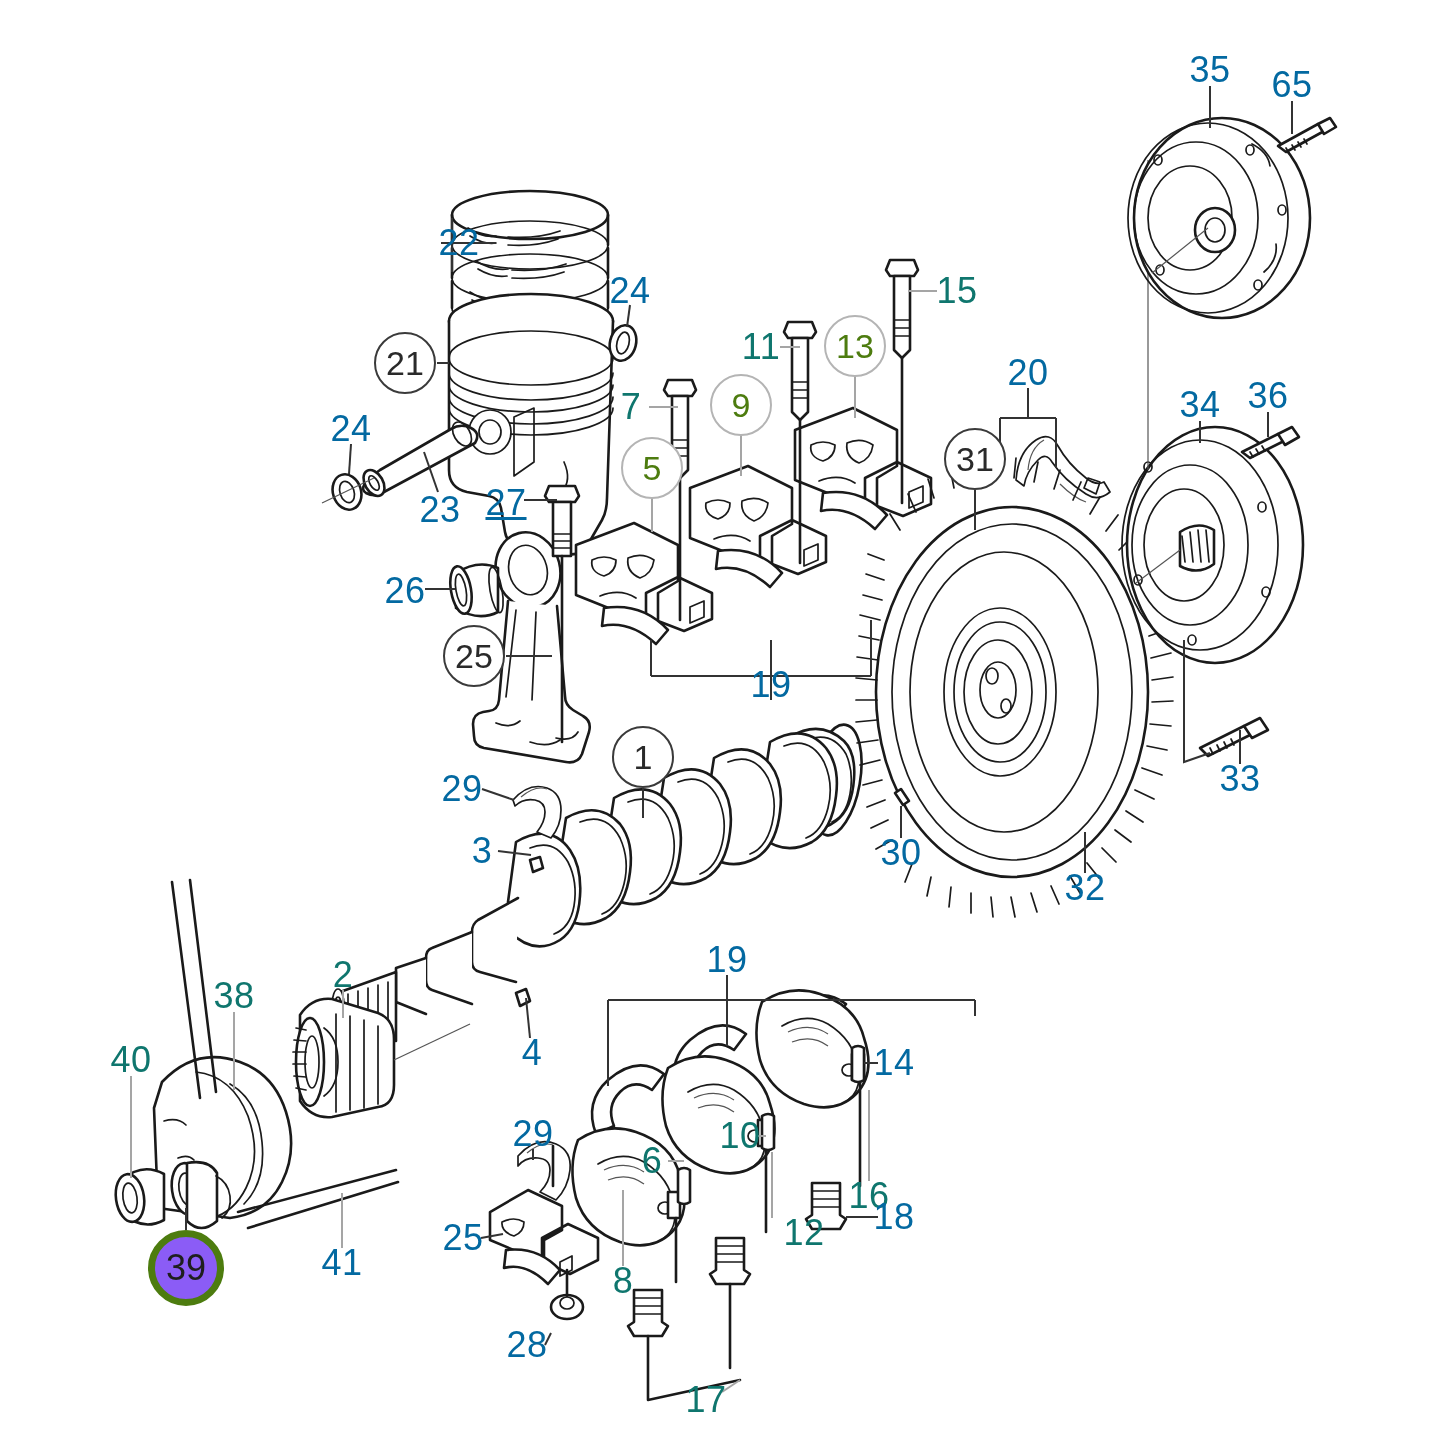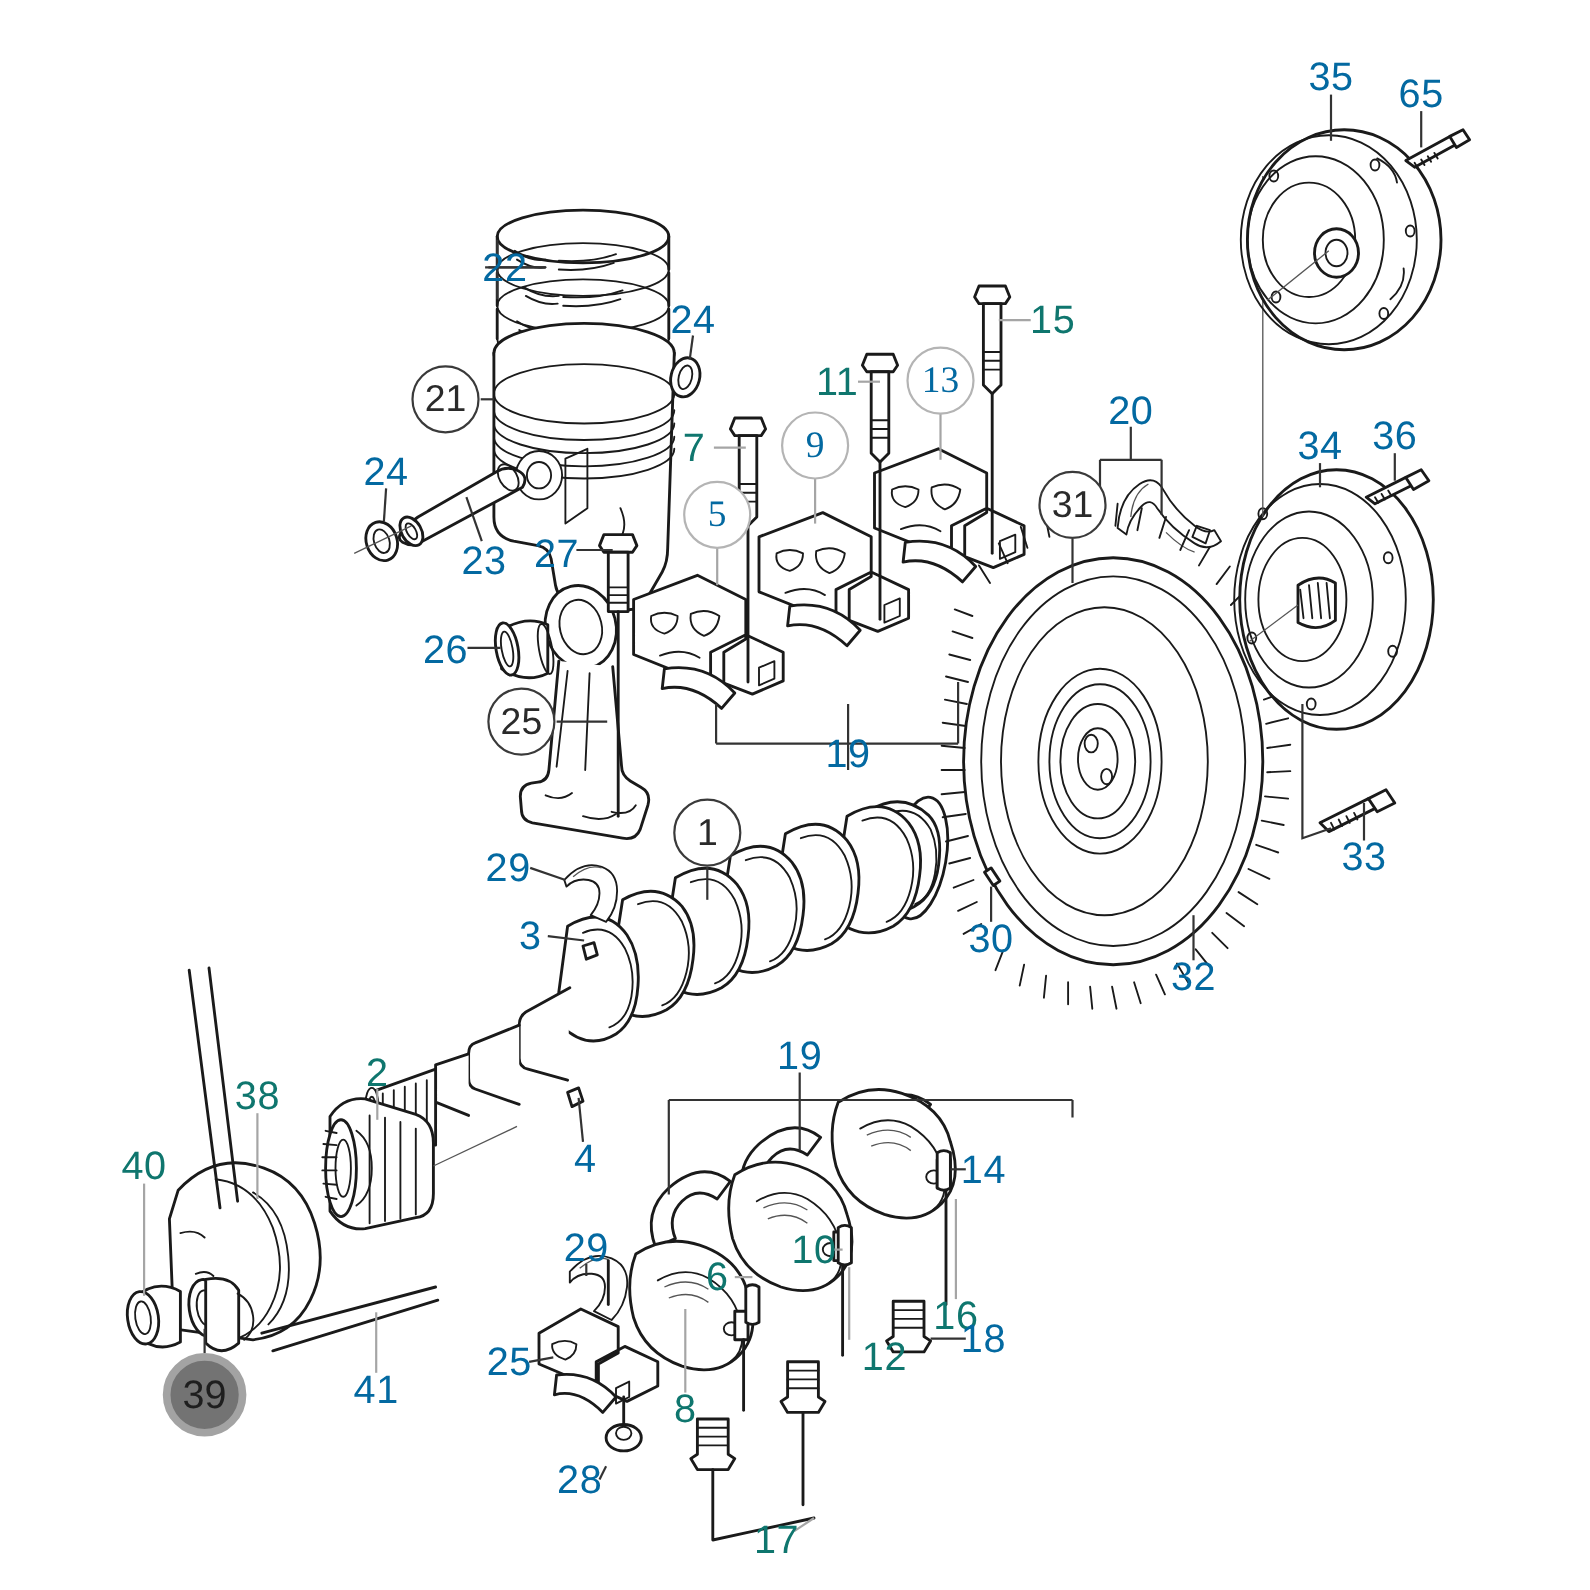--- a/index.html
+++ b/index.html
@@ -37,24 +37,24 @@
     border-radius:50%;
     border:2.4px solid #3a3a3a;
     background:#ffffff;
     display:flex;align-items:center;justify-content:center;
     font-size:34px;
     color:#2a2a2a;
     transform:translate(-50%,-50%);
     user-select:none;
     box-sizing:border-box;
   }
-  .ring.dim{border-color:#b4b4b4;color:#0369a1;font-family:Liberation Serif, serif;}
+  .ring.dim{border-color:#b4b4b4;color:#4d7c0f;}
   .ring.hi{
-    border:7px solid #a3a3a3;
-    background:#737373;
+    border:7px solid #4d7c0f;
+    background:#8b5cf6;
     color:#1e1e1e;
     width:76px;height:76px;
     font-size:36px;
   }
 </style>
 </head>
 <body>
 
 <div id="stage">
 
@@ -532,21 +532,21 @@
       <div class="lbl ctr" style="left: 727px; top: 960px;">19</div>
       <div class="lbl ctr" style="left: 1028px; top: 373px;">20</div>
       <div class="ring" style="left: 405px; top: 363px;">21</div>
       <div class="lbl ctr" style="left: 419px; top: 243px; margin-left: 40px;">22</div>
       <div class="lbl ctr" style="left: 440px; top: 510px;">23</div>
       <div class="lbl ctr" style="left: 630px; top: 291px;">24</div>
       <div class="lbl ctr" style="left: 351px; top: 429px;">24</div>
       <div class="ring" style="left: 474px; top: 656px;">25</div>
       <div class="lbl ctr" style="left: 463px; top: 1238px;">25</div>
       <div class="lbl ctr" style="left: 405px; top: 591px;">26</div>
-      <div class="lbl ctr" style="left: 506px; top: 503px;">27</div>
+      <div class="lbl ctr" style="left: 506px; top: 503px; text-decoration: underline;">27</div>
       <div class="lbl ctr" style="left: 527px; top: 1345px;">28</div>
       <div class="lbl ctr" style="left: 462px; top: 789px;">29</div>
       <div class="lbl ctr" style="left: 533px; top: 1134px;">29</div>
       <div class="lbl ctr" style="left: 901px; top: 853px;">30</div>
       <div class="ring" style="left: 975px; top: 459px;">31</div>
       <div class="lbl ctr" style="left: 1085px; top: 888px;">32</div>
       <div class="lbl ctr" style="left: 1240px; top: 779px;">33</div>
       <div class="lbl ctr" style="left: 1200px; top: 405px; text-align: center;">34</div>
       <div class="lbl ctr" style="left: 1210px; top: 70px;">35</div>
       <div class="lbl ctr" style="left: 1268px; top: 396px;">36</div>

